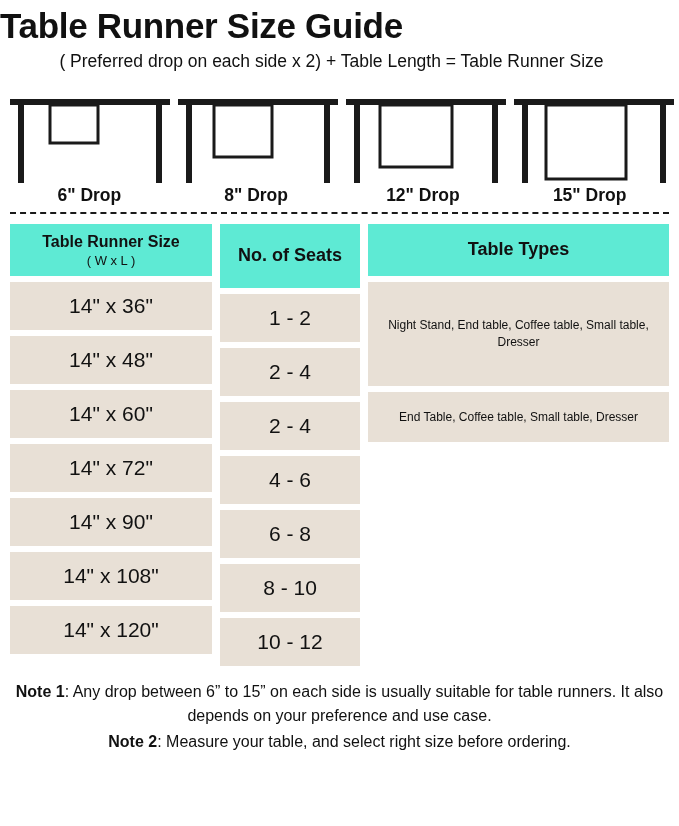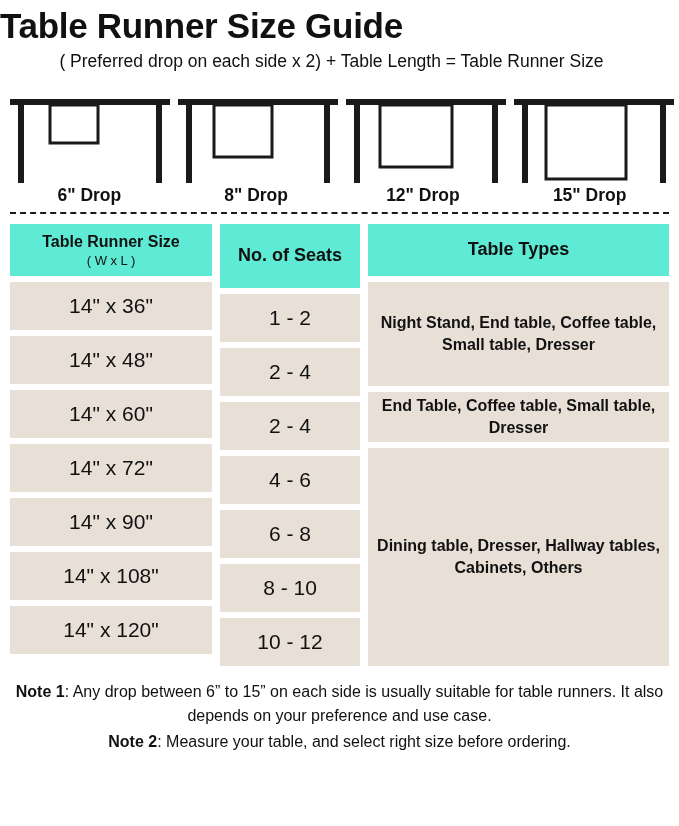--- a/index.html
+++ b/index.html
@@ -108,22 +108,22 @@
     margin-top: 2px;
   }
   .head-a { height: 52px; font-size: 16px; }
   .head-b { height: 64px; font-size: 18px; }
   .head-c { height: 52px; font-size: 18px; }
 
   .size-cell { height: 48px; font-size: 21px; }
   .seats-cell { height: 48px; font-size: 21px; }
 
   .type-cell {
-    font-size: 16px;
-    font-weight: bold;
+    font-size: 12px;
+    font-weight: normal;
     line-height: 1.38;
     flex-direction: column;
   }
   .type-1 { height: 104px; }
   .type-2 { height: 50px; }
   .type-3 { height: 218px; }
 
   
   .notes {
     margin: 8px 10px 0 10px;
@@ -219,21 +219,20 @@
       <div class="cell seats-cell">8 - 10</div>
       <div class="cell seats-cell">10 - 12</div>
     </div>
 
     <div class="col-c">
       <div class="cell head-cell head-c">
         <span>Table Types</span>
       </div>
       <div class="cell type-cell type-1">Night Stand, End table, Coffee table, Small table, Dresser</div>
       <div class="cell type-cell type-2">End Table, Coffee table, Small table, Dresser</div>
-      <div class="cell type-cell type-3">Dining table, Dresser, Hallway tables, Cabinets, Others</div>
     </div>
 
   </div>
 
   <div class="notes">
     <p>
       <b>Note 1</b><span>: Any drop between 6” to 15” on each side is usually suitable for table runners. It also depends on your preference and use case.</span>
     </p>
     <p>
       <b>Note 2</b><span>: Measure your table, and select right size before ordering.</span>

